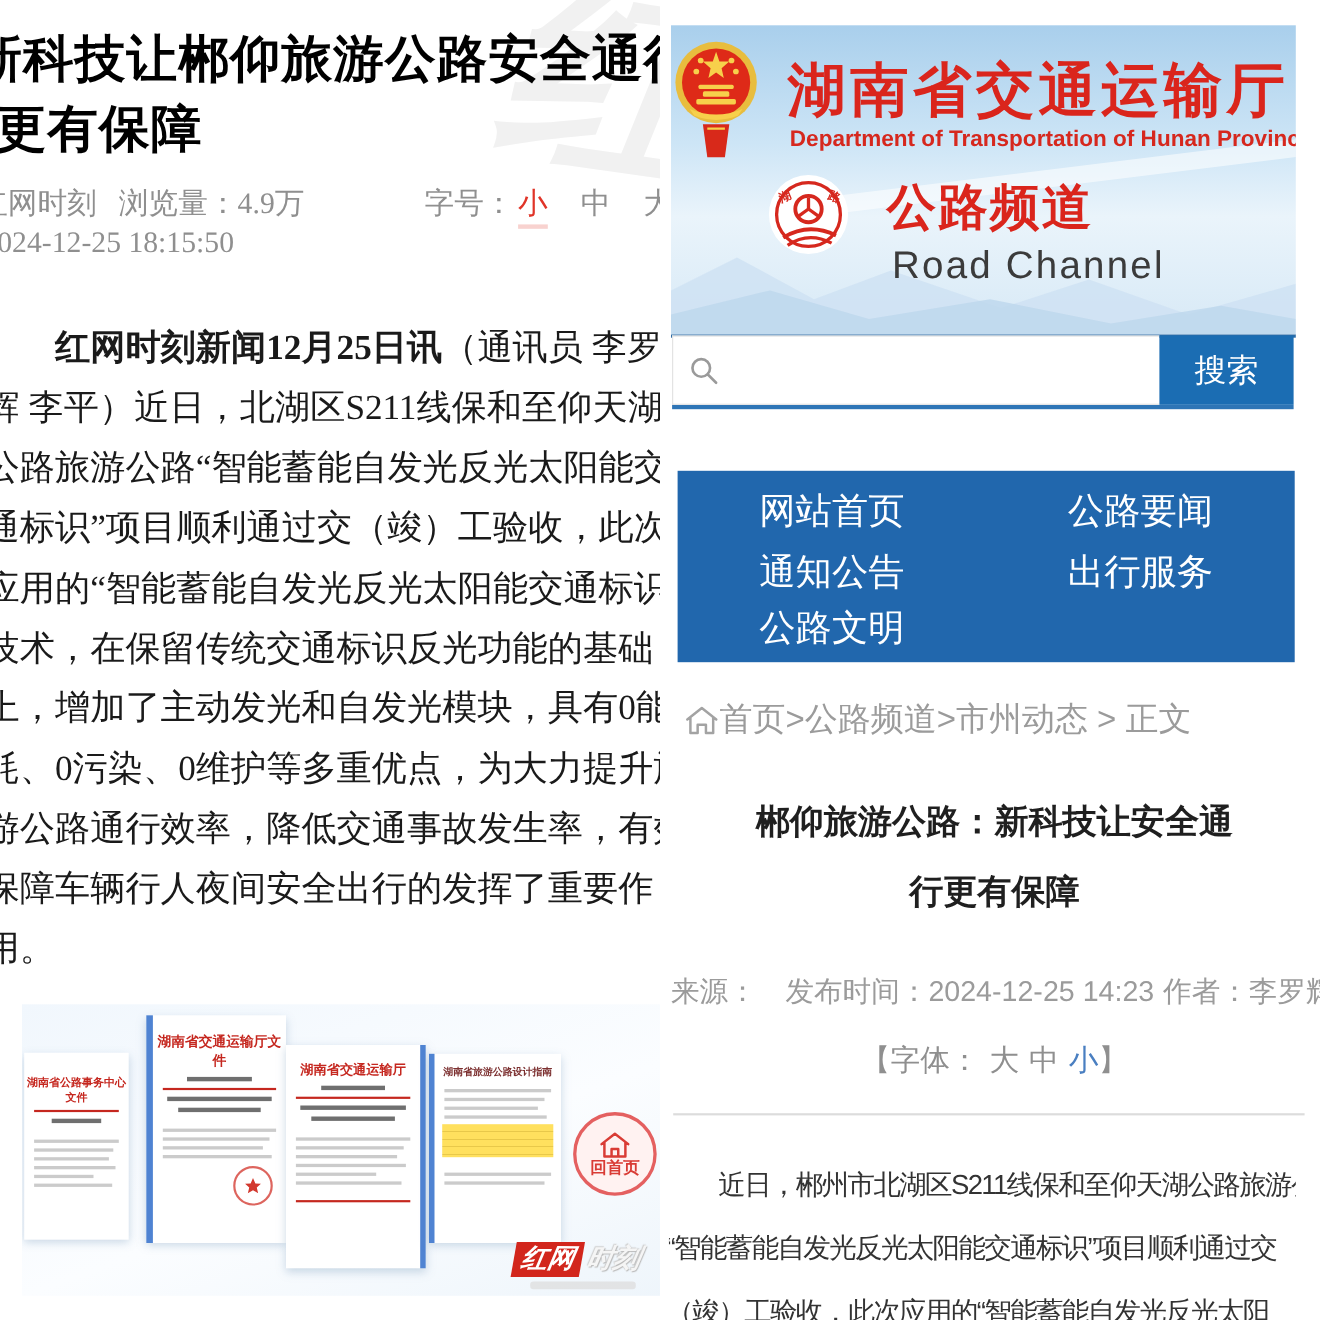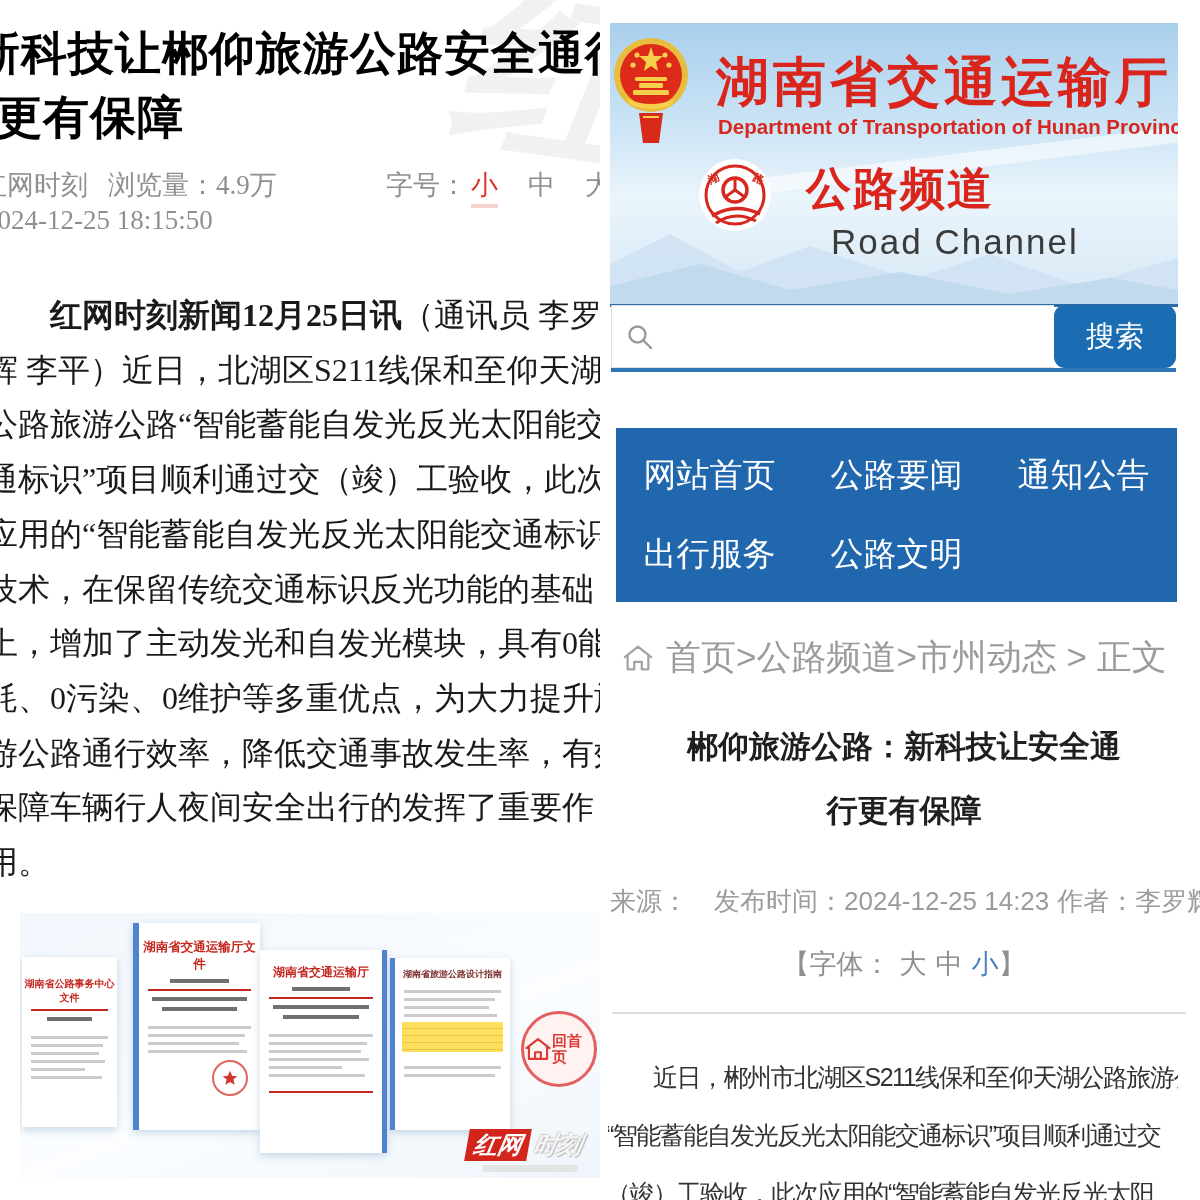--- a/index.html
+++ b/index.html
@@ -51,21 +51,21 @@
   .bars{padding:4px 9px 0 9px;}
   .bars i{display:block;height:3px;background:#cbcbcb;margin:5px 0;}
   .bars i:nth-child(2){width:94%;} .bars i:nth-child(3){width:88%;}
   .bars i:nth-child(4){width:96%;} .bars i:nth-child(5){width:70%;}
   .bars i:nth-child(6){width:92%;} .bars i:nth-child(7){width:84%;}
   .hl{height:30px;margin:5px 7px;background:repeating-linear-gradient(180deg,#ffe05e 0 6px,#e8c84a 6px 7px);}
   .seal{position:absolute;right:12px;bottom:34px;width:32px;height:32px;border:2px solid rgba(210,50,40,.75);
         border-radius:50%;display:flex;align-items:center;justify-content:center;}
   .badge{position:absolute;left:501px;top:98px;width:76px;height:76px;border-radius:50%;
          background:rgba(255,241,240,.93);border:3px solid #e46060;box-sizing:border-box;
-         display:flex;flex-direction:row;align-items:center;justify-content:center;cursor:pointer;}
+         display:flex;flex-direction:column;align-items:center;justify-content:center;cursor:pointer;}
   .badge .bl{color:#d93c35;font-weight:700;font-size:15px;line-height:16px;}
   .rn{position:absolute;left:447px;top:216px;display:flex;align-items:center;}
   .rn1{display:inline-block;background:#d2261c;color:#fff;font:italic 800 24px/30px "Liberation Sans",sans-serif;
        padding:1px 7px;transform:skewX(-10deg);}
   .rn2{display:inline-block;color:#f5f5f5;font:italic 800 24px/30px "Liberation Sans",sans-serif;
        margin-left:5px;transform:skewX(-10deg);text-shadow:1px 1px 1px #b9b9b9,-1px -1px 1px #cfcfcf;}
   .rn-sub{position:absolute;left:462px;top:252px;width:96px;height:7px;background:#dedede;opacity:.8;border-radius:3px;}
 
   
   .pr{position:absolute;left:608px;top:0;width:592px;height:1200px;overflow:hidden;background:#fff;}
@@ -77,36 +77,36 @@
           transform:rotate(-7deg);border-radius:8px;}
   .emblem{position:absolute;left:3px;top:2px;}
   .org-cn{position:absolute;left:106px;top:24px;white-space:nowrap;color:#da251c;
           font-weight:700;font-size:53px;letter-spacing:4px;}
   .org-en{position:absolute;left:108px;top:92px;white-space:nowrap;color:#d6281e;
           font-weight:700;font-size:20.5px;}
   .rlogo{position:absolute;left:88px;top:135px;}
   .ch-cn{position:absolute;left:196px;top:136px;white-space:nowrap;color:#da251c;
          font-weight:700;font-size:45px;letter-spacing:2px;}
   .ch-en{position:absolute;left:201px;top:199px;white-space:nowrap;color:#3b3b3b;
-         font-size:35px;letter-spacing:2px;margin-left:20px;}
+         font-size:35px;letter-spacing:2px;}
   .search{position:absolute;top:305px;left:3px;width:565px;height:67px;display:flex;
           border-bottom:4px solid #2e75b6;box-sizing:border-box;}
   .si{flex:1;background:#fff;border:1px solid #e0e0e0;border-right:none;display:flex;
       align-items:center;padding-left:14px;gap:12px;}
   .si input{border:none;outline:none;flex:1;font-size:28px;color:#2f2f2f;
             font-family:"Liberation Sans",sans-serif;background:transparent;}
   .si input::placeholder{color:#2f2f2f;opacity:1;}
   .sb{width:122px;background:#1b6db3;color:#fff;border:none;font-size:29px;
-      font-family:"Liberation Sans",sans-serif;border-radius:11px;cursor:pointer;}
+      font-family:"Liberation Sans",sans-serif;border-radius:0;cursor:pointer;}
   .nav{position:absolute;top:428px;left:8px;width:561px;height:174px;background:#2167ad;
-       display:grid;grid-template-columns:1fr 1fr 1fr;grid-template-rows:1fr 1fr;
+       display:grid;grid-template-columns:1fr 1fr;grid-template-rows:1fr 1fr;
        align-items:center;justify-items:center;padding:8px 0;box-sizing:border-box;}
   .nav a{color:#fff;font-size:33px;text-decoration:none;cursor:pointer;white-space:nowrap;}
-  .bc{position:absolute;top:634px;left:14px;display:flex;align-items:center;gap:12px;
-      color:#9b9b9b;font-size:35px;cursor:pointer;white-space:nowrap;}
+  .bc{position:absolute;top:634px;left:14px;display:flex;align-items:center;
+      color:#9b9b9b;font-size:30px;cursor:pointer;white-space:nowrap;}
   .atitle{position:absolute;top:715px;left:0;width:592px;margin:0;text-align:center;
           color:#1f1f1f;font-weight:700;font-size:31px;line-height:64px;}
   .ameta{position:absolute;top:884px;left:2px;white-space:nowrap;color:#9b9b9b;font-size:26px;}
   .ameta .gap{display:inline-block;width:26px;}
   .ameta .sgap{display:inline-block;width:8px;}
   .afont{position:absolute;top:946px;left:0;width:592px;text-align:center;
          color:#8f8f8f;font-size:27px;}
   .afont span{cursor:pointer;}
   .afont .sz{margin-left:9px;}
   .afont .blue{color:#4a7fc1;}

